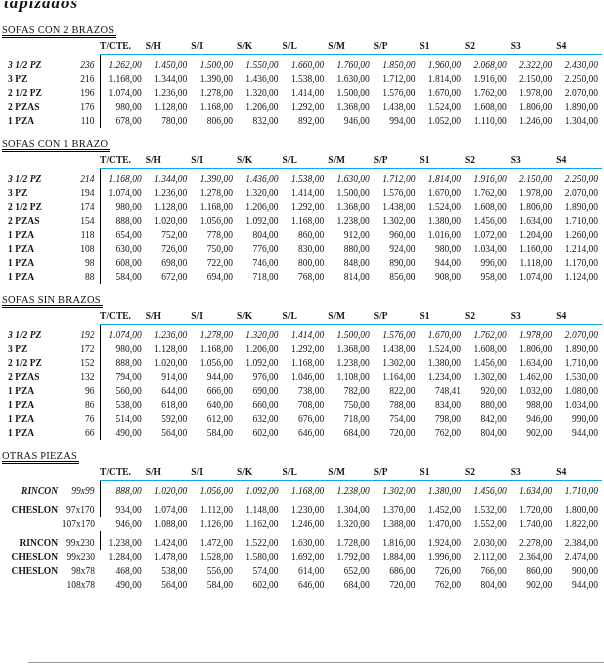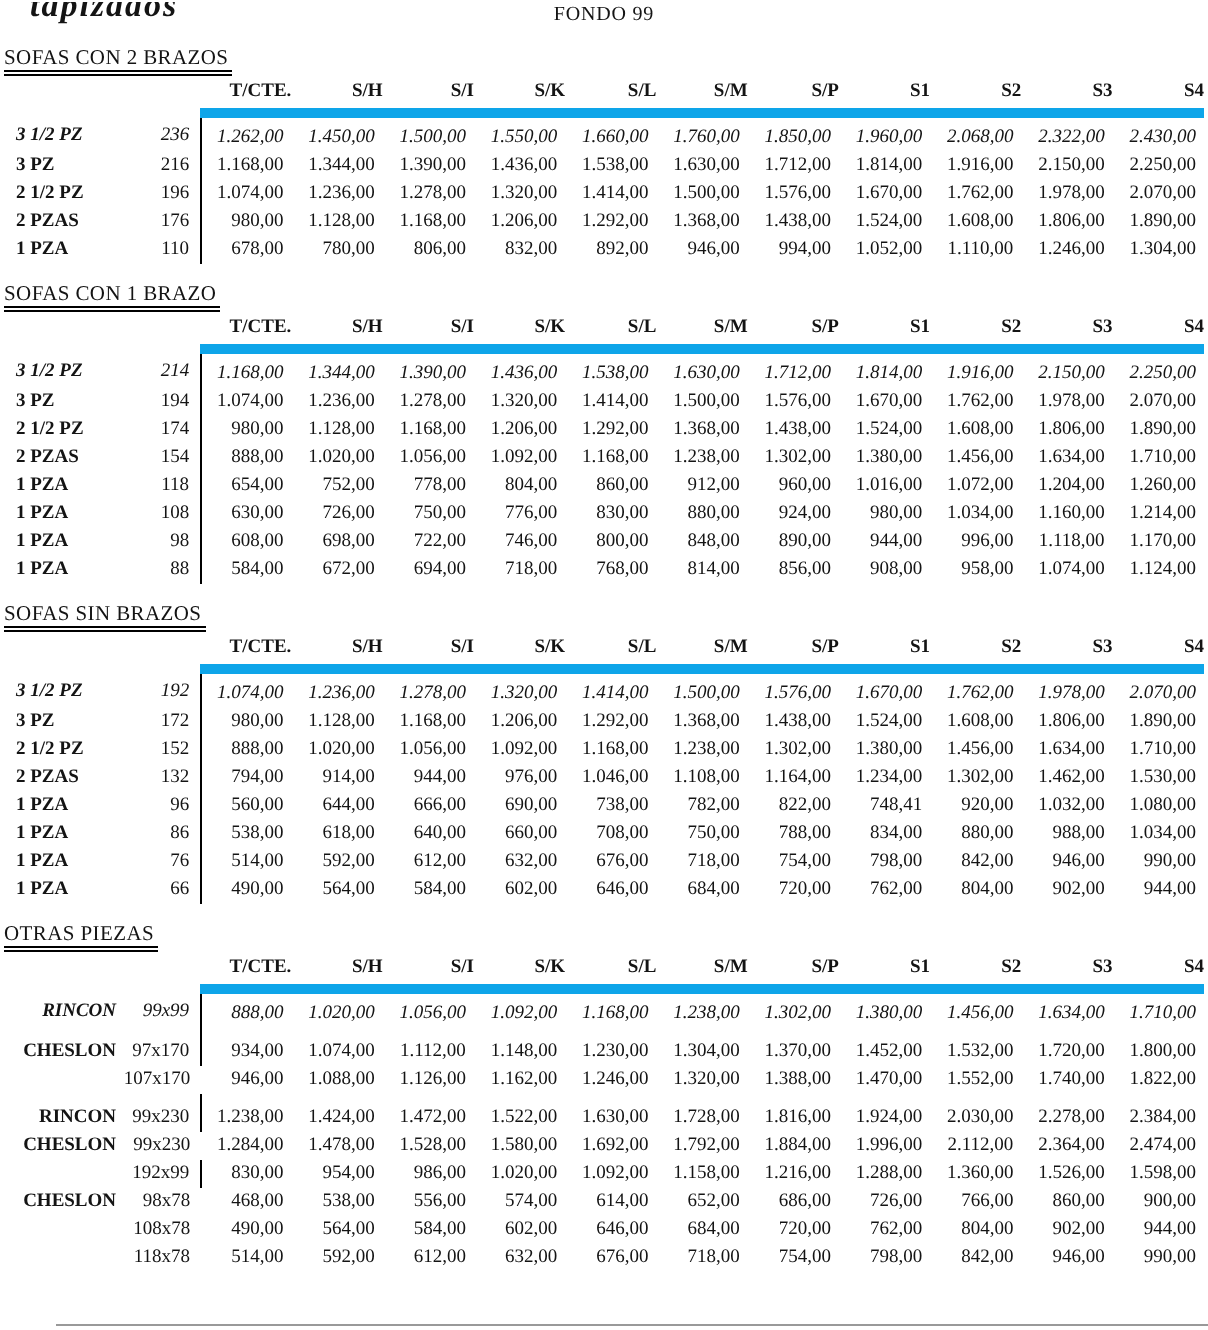--- a/index.html
+++ b/index.html
@@ -7,42 +7,42 @@
     width:604px;height:665px;
     font-family:"Liberation Serif", serif;
     color:#141414;
     position:relative;
     overflow:hidden;
   }
   .page{position:relative;width:604px;height:665px;padding:1px 2px 0 2px;box-sizing:border-box;}
   .page::after{content:"";position:absolute;left:28px;right:0;bottom:2px;border-bottom:1px solid #999;}
 
   .topbar{position:relative;height:13px;}
-  .logo-clip{position:absolute;left:13px;top:0;width:130px;height:12px;overflow:hidden;}
+  .logo-clip{position:absolute;left:2px;top:0;width:130px;height:12px;overflow:hidden;}
   .logo{position:absolute;left:0;top:-8px;font-style:italic;font-weight:bold;font-size:17px;letter-spacing:1px;white-space:nowrap;}
   .doc-title{position:absolute;left:0;right:0;top:1px;text-align:center;font-size:10px;letter-spacing:.4px;}
 
   .section{margin-top:5px;}
   .section-title{
     display:inline-block;
     font-size:10.5px;
     letter-spacing:.2px;
     border-bottom:3px double #000;
     padding:0 2px 0 0;
     margin:0 0 1px 0;
     font-weight:normal;
   }
   table.price-table{border-collapse:collapse;table-layout:fixed;width:600px;}
   col.c-lbl{width:58px;}
   col.c-size{width:40px;}
   col.c-val{width:45.6px;}
 
   th.price{
-    font-size:9.5px;font-weight:bold;text-align:right;
-    border-bottom:5px solid #0ea5e9;
+    font-size:9.5px;font-weight:bold;text-align:left;
+    border-bottom:1px solid #0ea5e9;
     height:15px;line-height:15px;padding:0;
   }
   th.blank{border:none;}
   td{height:14px;line-height:14px;padding:0;font-size:9.5px;white-space:nowrap;overflow:hidden;}
   td.lbl{font-weight:bold;padding-left:6px;}
   td.lbl.right{text-align:right;padding-left:0;padding-right:2px;}
   td.lbl.small{font-size:7px;letter-spacing:.2px;}
   td.size{text-align:right;padding-right:5px;}
   td.price{text-align:right;padding-right:4px;}
   td.bar{border-left:1px solid #000;}
@@ -50,21 +50,20 @@
   tr.gap td{padding-top:5px;}
 </style>
 </head>
 <body>
 
 <div class="page">
   <div class="topbar">
     <div class="logo-clip">
       <span class="logo">tapizados</span>
     </div>
-    <div class="doc-title">FONDO 99</div>
   </div>
   <div id="sections">
       <div class="section"><div class="section-title">SOFAS CON 2 BRAZOS</div><table class="price-table">
           <colgroup>
             <col class="c-lbl">
             <col class="c-size">
             <col class="c-val">
             <col class="c-val">
             <col class="c-val">
             <col class="c-val">
@@ -586,35 +585,20 @@
               <td class="price">1.580,00</td>
               <td class="price">1.692,00</td>
               <td class="price">1.792,00</td>
               <td class="price">1.884,00</td>
               <td class="price">1.996,00</td>
               <td class="price">2.112,00</td>
               <td class="price">2.364,00</td>
               <td class="price">2.474,00</td>
             </tr>
             <tr>
-              <td class="lbl right"></td>
-              <td class="size">192x99</td>
-              <td class="price bar">830,00</td>
-              <td class="price">954,00</td>
-              <td class="price">986,00</td>
-              <td class="price">1.020,00</td>
-              <td class="price">1.092,00</td>
-              <td class="price">1.158,00</td>
-              <td class="price">1.216,00</td>
-              <td class="price">1.288,00</td>
-              <td class="price">1.360,00</td>
-              <td class="price">1.526,00</td>
-              <td class="price">1.598,00</td>
-            </tr>
-            <tr>
               <td class="lbl right">CHESLON</td>
               <td class="size">98x78</td>
               <td class="price">468,00</td>
               <td class="price">538,00</td>
               <td class="price">556,00</td>
               <td class="price">574,00</td>
               <td class="price">614,00</td>
               <td class="price">652,00</td>
               <td class="price">686,00</td>
               <td class="price">726,00</td>
@@ -630,31 +614,16 @@
               <td class="price">584,00</td>
               <td class="price">602,00</td>
               <td class="price">646,00</td>
               <td class="price">684,00</td>
               <td class="price">720,00</td>
               <td class="price">762,00</td>
               <td class="price">804,00</td>
               <td class="price">902,00</td>
               <td class="price">944,00</td>
             </tr>
-            <tr>
-              <td class="lbl right"></td>
-              <td class="size">118x78</td>
-              <td class="price">514,00</td>
-              <td class="price">592,00</td>
-              <td class="price">612,00</td>
-              <td class="price">632,00</td>
-              <td class="price">676,00</td>
-              <td class="price">718,00</td>
-              <td class="price">754,00</td>
-              <td class="price">798,00</td>
-              <td class="price">842,00</td>
-              <td class="price">946,00</td>
-              <td class="price">990,00</td>
-            </tr>
           </tbody>
         </table></div>
     </div>
 </div>
 
 </body></html>

